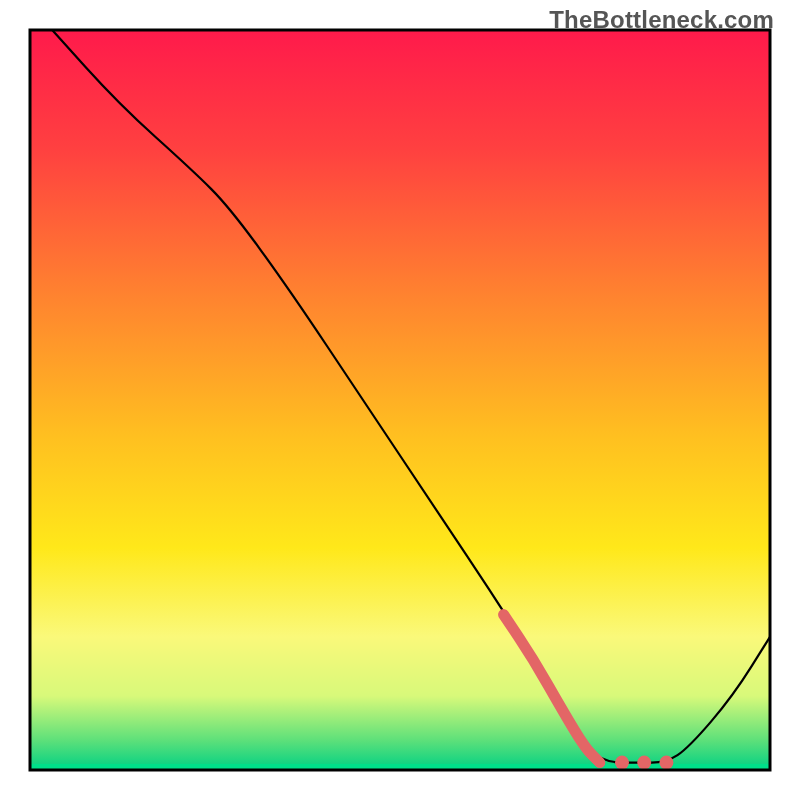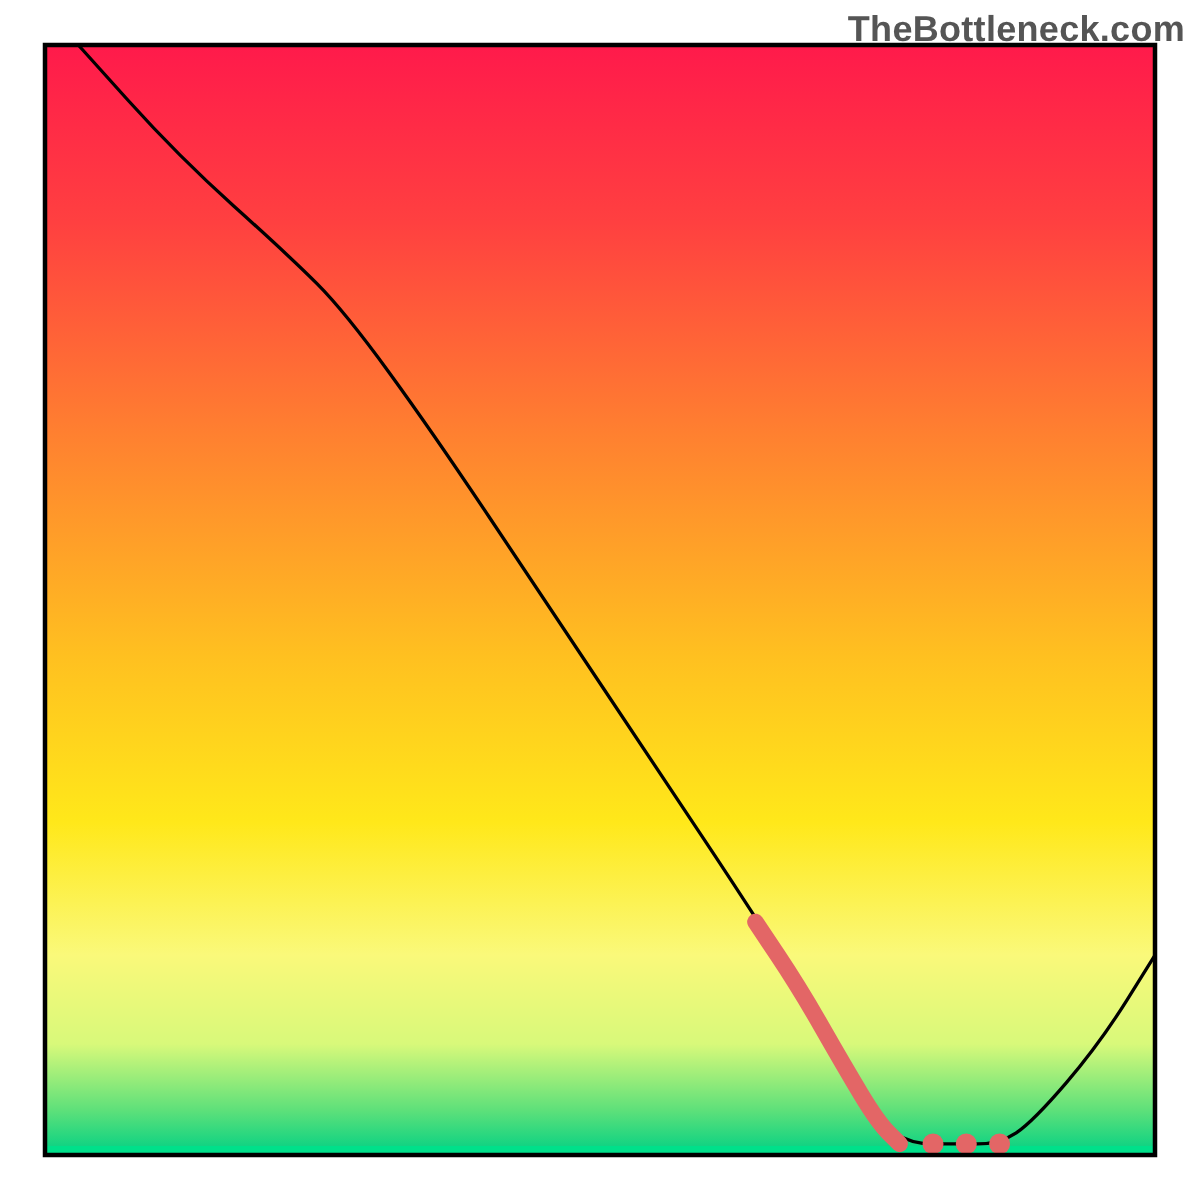--- a/index.html
+++ b/index.html
@@ -12,21 +12,21 @@
     font-family: Arial, Helvetica, sans-serif;
   }
   .stage {
     position: relative;
     width: 800px;
     height: 800px;
   }
   .watermark {
     position: absolute;
     top: 6px;
-    right: 10px;
+    right: 26px;
     font-size: 24px;
     font-weight: 600;
     color: #555555;
     letter-spacing: 0.2px;
     z-index: 10;
   }
   svg.plot {
     position: absolute;
     left: 0;
     top: 0;

